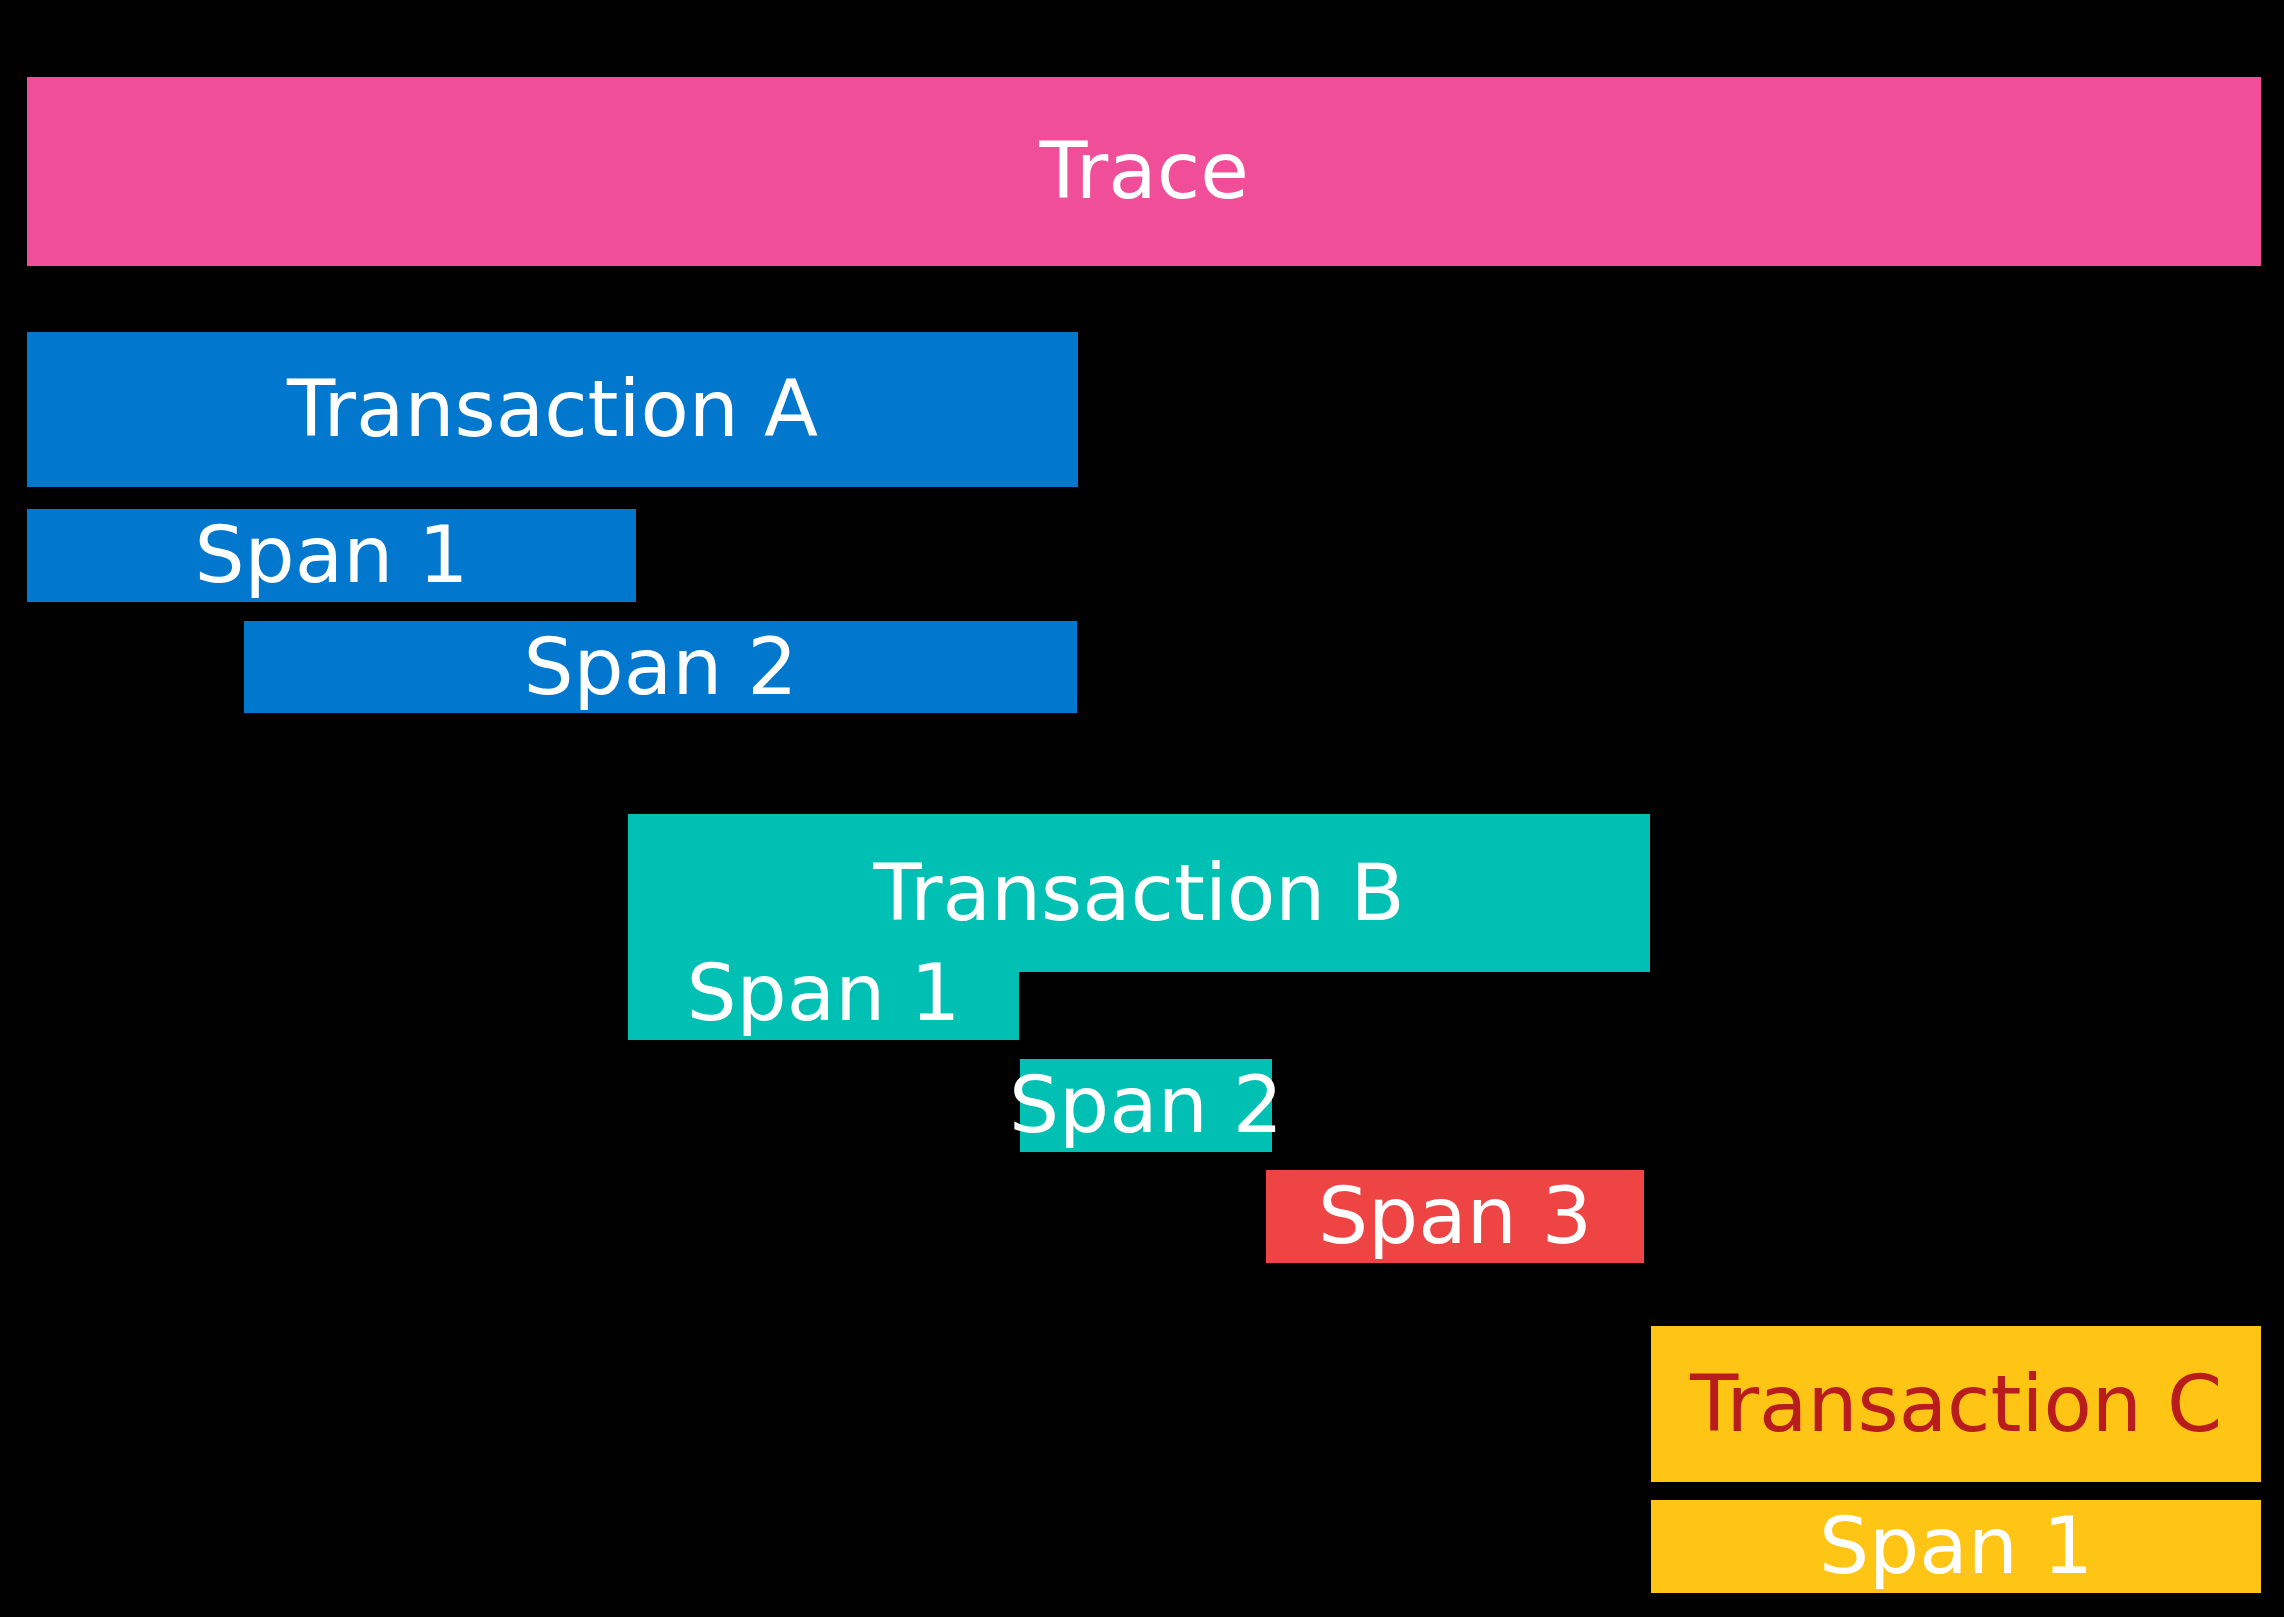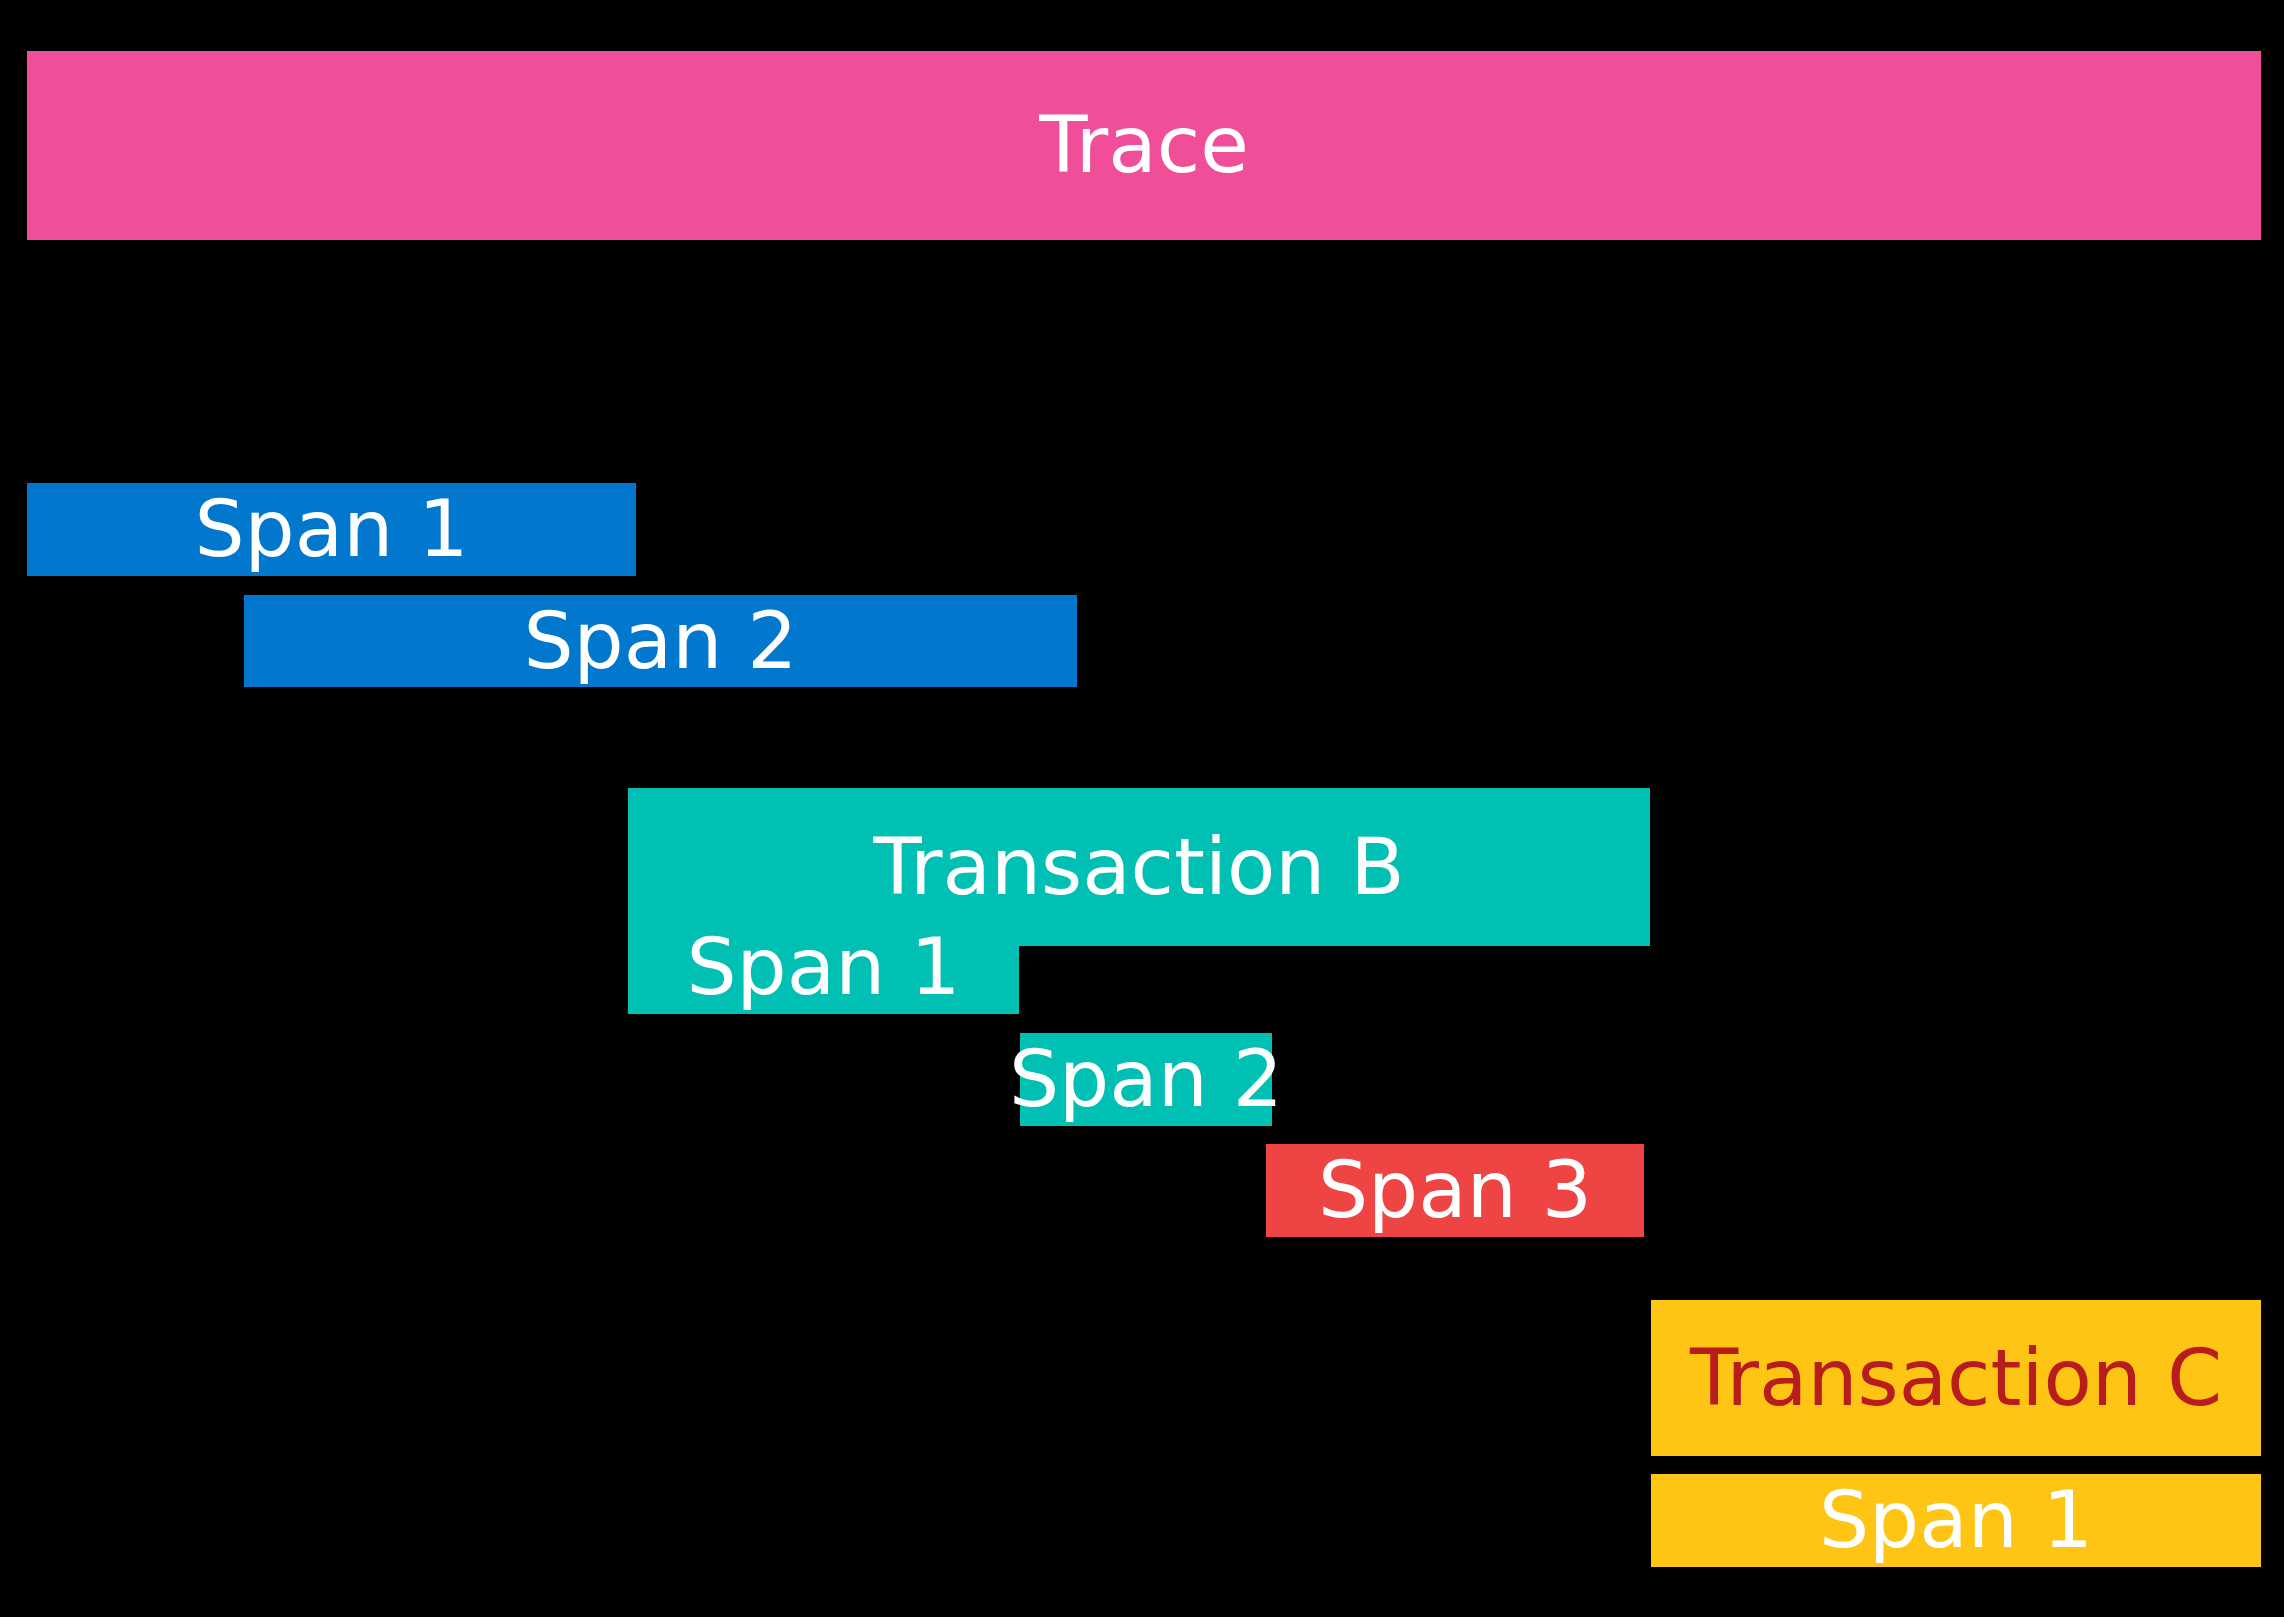--- a/index.html
+++ b/index.html
@@ -6,20 +6,21 @@
     margin: 0;
     padding: 0;
     width: 2284px;
     height: 1618px;
     overflow: hidden;
   }
   #stage {
     position: relative;
     width: 2284px;
     height: 1192px;
+    margin-top: 26px;
   }
   .bar {
     position: absolute;
     display: flex;
     align-items: center;
     justify-content: center;
     box-sizing: border-box;
   }
   .bar-label {
     font-family: "DejaVu Sans", "Liberation Sans", sans-serif;
@@ -29,20 +30,23 @@
     white-space: nowrap;
     text-align: center;
   }
 </style>
 </head>
 <body style="background: rgb(0, 0, 0);">
 
 <div id="stage">
     <div class="bar bar-trace" style="left: 27px; top: 51px; width: 2234px; height: 189px; background: rgb(240, 78, 152);">
       <span class="bar-label" style="color: rgb(255, 255, 255);">Trace</span>
+    </div>
+    <div class="bar bar-transaction" style="left: 27px; top: 306px; width: 1051px; height: 155px; background: rgb(2, 119, 206);">
+      <span class="bar-label" style="color: rgb(255, 255, 255);">Transaction A</span>
     </div>
     <div class="bar bar-span" style="left: 27px; top: 483px; width: 609px; height: 93px; background: rgb(2, 119, 206);">
       <span class="bar-label" style="color: rgb(255, 255, 255);">Span 1</span>
     </div>
     <div class="bar bar-span" style="left: 244px; top: 595px; width: 833px; height: 92px; background: rgb(2, 119, 206);">
       <span class="bar-label" style="color: rgb(255, 255, 255);">Span 2</span>
     </div>
     <div class="bar bar-transaction" style="left: 628px; top: 788px; width: 1022px; height: 158px; background: rgb(0, 191, 179);">
       <span class="bar-label" style="color: rgb(255, 255, 255);">Transaction B</span>
     </div>

